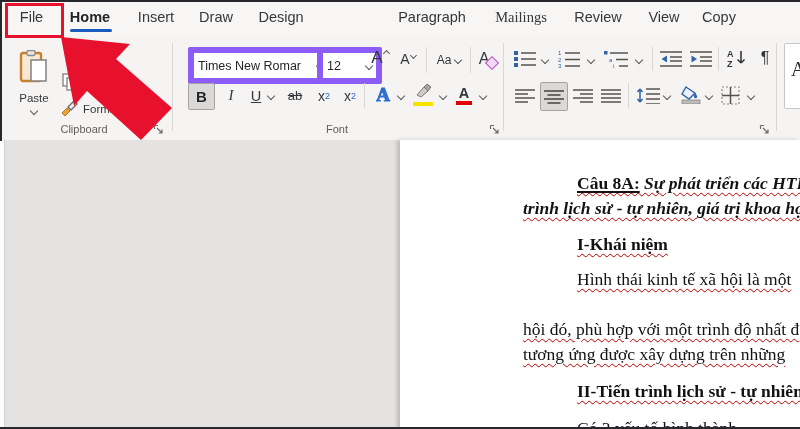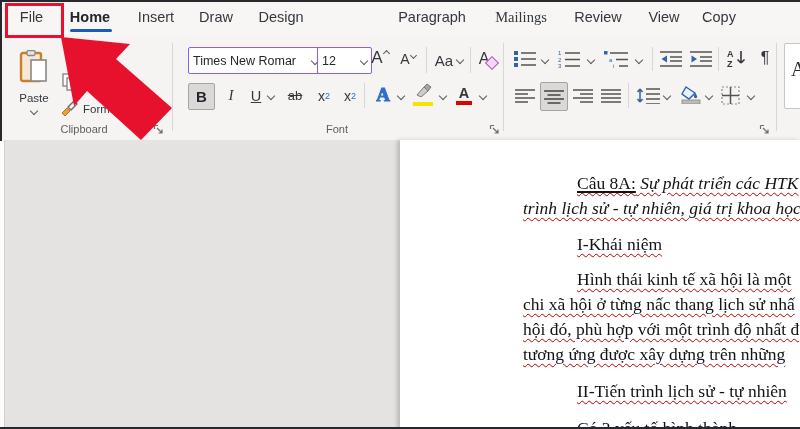--- a/index.html
+++ b/index.html
@@ -19,37 +19,37 @@
   #ribbon{position:absolute;left:0;top:35px;width:800px;height:105px;background:#f5f4f2;
        border-bottom:1px solid #cfcdcb;}
   .vdiv{position:absolute;top:8px;height:88px;width:1px;background:#d9d7d5;}
   .grouplabel{position:absolute;top:88px;height:14px;font-size:11px;color:#605e5c;
        text-align:center;}
   .launcher{position:absolute;width:12px;height:12px;}
   .rbtn{position:absolute;display:flex;align-items:center;justify-content:center;color:#34373c;}
   .chv{display:inline-block;width:5px;height:5px;border-right:1.4px solid #5a5a5a;
        border-bottom:1.4px solid #5a5a5a;transform:rotate(45deg);}
   .chvpos{position:absolute;}
-  .combo{position:absolute;background:#fff;border:1px solid #8b5cf6;border-radius:2px;
+  .combo{position:absolute;background:#fff;border:6px solid #8b5cf6;border-radius:2px;
        font-size:12.5px;color:#26272b;display:flex;align-items:center;padding:0 4px;}
   .combo .chv{margin-left:auto;}
   .activebox{background:#dbd9d7;border:1px solid #a6a4a2;border-radius:2px;}
   .serifA{font-family:"Liberation Serif","DejaVu Serif",serif;}
   
   #docarea{position:absolute;left:0;top:140px;width:800px;height:289px;background:#e4e3e1;}
   #leftsliver{position:absolute;left:0;top:0;width:4px;height:289px;background:#fdfdfd;
        border-right:1px solid #d2d1cf;}
   #page{position:absolute;left:400px;top:0;width:400px;height:289px;background:#fff;
        box-shadow:-3px 0 4px rgba(0,0,0,0.18);overflow:hidden;}
   .dline{position:absolute;white-space:nowrap;font-family:"Liberation Serif","DejaVu Serif",serif;
        font-size:17.5px;color:#121212;
        text-decoration-line:underline;text-decoration-style:wavy;
        text-decoration-color:#c00000;text-decoration-thickness:1px;text-underline-offset:3px;}
   .ind{left:177px;} .noind{left:123px;}
-  .b{font-weight:normal;} .i{font-style:italic;}
+  .b{font-weight:bold;} .i{font-style:italic;}
   .solidund{text-decoration-line:underline;text-decoration-style:solid;
        text-decoration-color:#121212;text-decoration-thickness:1.5px;text-underline-offset:2px;}
   
   #filebox{position:absolute;left:5px;top:3px;width:53px;height:29px;
        border:3px solid #e8112d;z-index:55;}
   #bigarrow{position:absolute;left:0;top:0;z-index:54;pointer-events:none;}
   .icon{display:inline-block;}
 </style>
 </head>
 <body>
@@ -128,21 +128,21 @@
 
     <div class="rbtn" style="left:368px;top:10px;width:24px;height:26px;font-size:17px;">
       <span>A</span>
       <span class="chv" style="transform:rotate(-135deg);width:4px;height:4px;margin:-10px 0 0 1px;"></span>
     </div>
     <div class="rbtn" style="left:396px;top:12px;width:24px;height:24px;font-size:14px;">
       <span>A</span>
       <span class="chv" style="width:4px;height:4px;margin:-8px 0 0 1px;"></span>
     </div>
     <div class="vdiv" style="left:426px;top:12px;height:26px;"></div>
-    <div class="rbtn" style="left:432px;top:12px;width:34px;height:26px;font-size:15px;">
+    <div class="rbtn" style="left:432px;top:12px;width:34px;height:26px;font-size:12px;">
       <span>Aa</span>
       <span class="chv" style="margin-left:4px;"></span>
     </div>
     <div class="vdiv" style="left:470px;top:12px;height:26px;"></div>
     <div class="rbtn" style="left:475px;top:10px;width:26px;height:27px;font-size:16px;">
       <span>A</span>
       <span style="width:8px;height:8px;border:1.6px solid #b44fc0;transform:rotate(45deg);display:inline-block;margin:8px 0 0 -2px;background:#f1d9f3;"></span>
     </div>
 
     <div class="rbtn activebox" style="left:188px;top:48px;width:25px;height:25px;font-weight:bold;font-size:15px;color:#23262a;">
@@ -303,21 +303,20 @@
     </div>
   </div>
 
   <div id="docarea">
     <div id="leftsliver"></div>
     <div id="page">
       <div class="dline ind" style="top:33px;"><span class="b solidund">Câu 8A:</span><span class="b i"> Sự phát triển các HTK</span></div>
       <div class="dline noind b i" style="top:58px;">trình lịch sử - tự nhiên, giá trị khoa học</div>
       <div class="dline ind b" style="top:94px;">I-Khái niệm</div>
       <div class="dline ind" style="top:129px;">Hình thái kinh tế xã hội là một</div>
-      <div class="dline noind" style="top:154px;">chi xã hội ở từng nấc thang lịch sử nhấ</div>
       <div class="dline noind" style="top:179px;">hội đó, phù hợp với một trình độ nhất đ</div>
       <div class="dline noind" style="top:204px;">tương ứng được xây dựng trên những</div>
       <div class="dline ind b" style="top:241px;">II-Tiến trình lịch sử - tự nhiên</div>
       <div class="dline ind" style="top:278px;">Có 3 yếu tố hình thành</div>
     </div>
   </div>
 
   <div id="filebox"></div>
   <svg id="bigarrow" width="800" height="429" viewBox="0 0 800 429">
     <polygon points="61,37 130,44 116,59 172,108 141,140 87,91 74,106" fill="#e8112d"></polygon>

